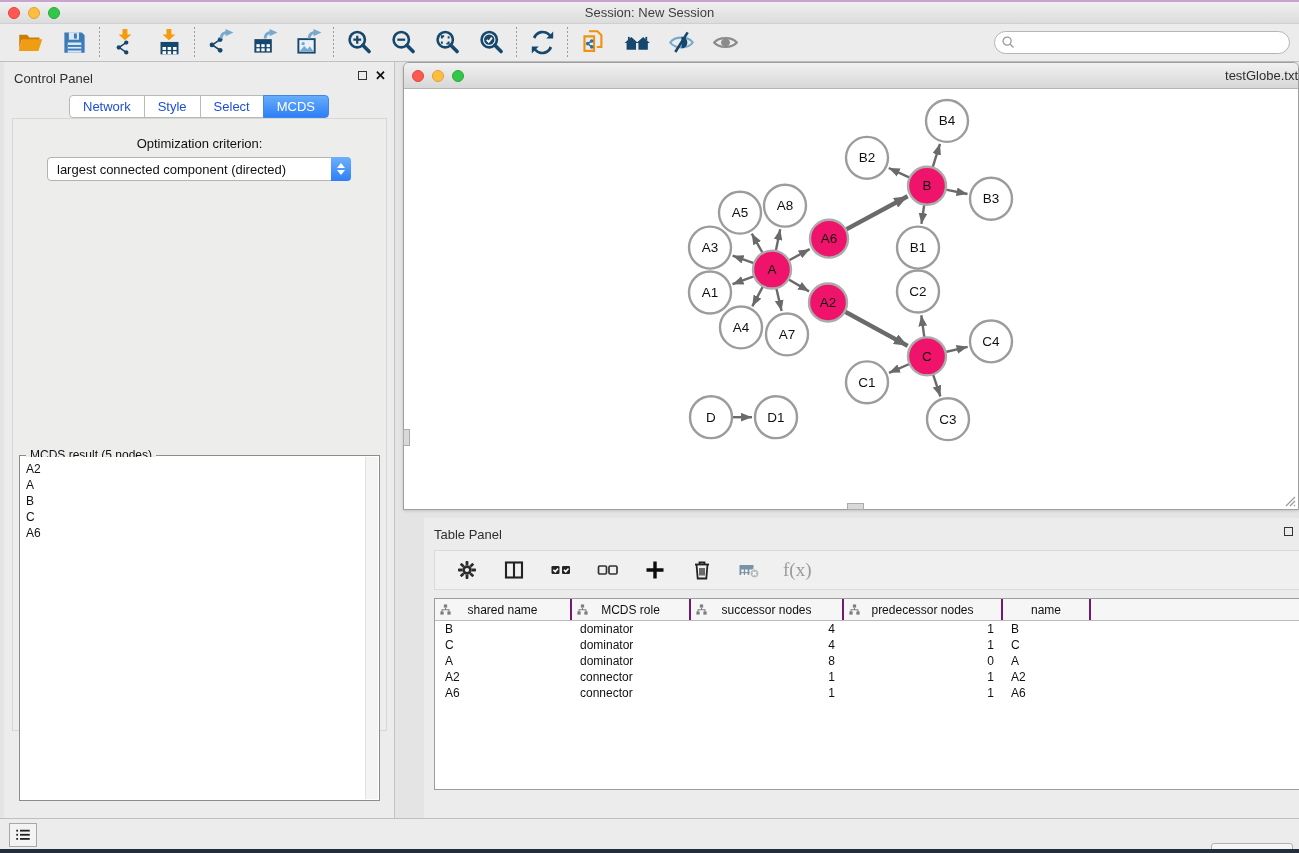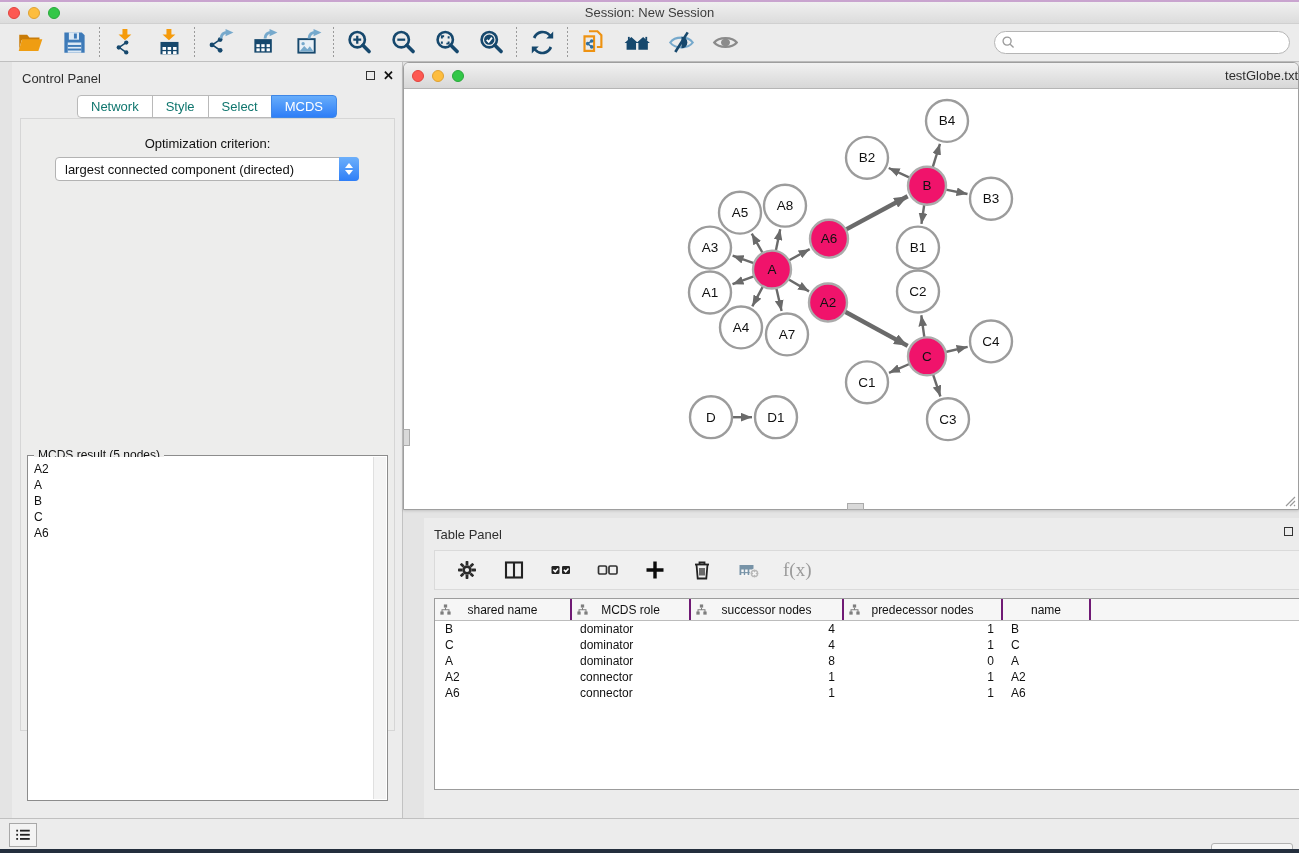--- a/index.html
+++ b/index.html
@@ -25,29 +25,29 @@
   .tb-btn { width:32px; height:32px; display:flex; align-items:center; justify-content:center; }
   .tb-btn svg { width:27px; height:27px; display:block; }
   .tb-sep { width:1px; height:32px; margin:0 9px;
     background-image:linear-gradient(#9a9a9a 40%, transparent 40%); background-size:1px 4px; }
   #search-wrap { position:absolute; right:9px; top:7px; width:296px; height:23px; }
   #search-input { width:100%; height:100%; border:1px solid #b5b5b5; border-radius:12px;
     background:#fff; padding-left:24px; font-size:12px; outline:none; }
   #search-wrap .mag { position:absolute; left:7px; top:4px; width:15px; height:15px; }
 
   
-  #control-panel { left:12px; top:62px; width:391px; height:756px; background:#ececec;
+  #control-panel { left:4px; top:62px; width:391px; height:756px; background:#ececec;
     border-right:1px solid #c2c2c2; }
   .panel-head { position:absolute; left:10px; top:9px; font-size:13px; color:#2e2e2e; }
   .panel-icons { position:absolute; right:8px; top:8px; display:flex; gap:8px; align-items:center; }
   .ic-float { width:9px; height:9px; border:1.5px solid #333; display:inline-block; }
   .ic-close { font-size:13px; font-weight:bold; color:#111; line-height:11px; }
 
   .seg { display:flex; }
-  .seg .tab { padding:3px 13px; font-size:13px; color:#0f766e; background:#fff;
+  .seg .tab { padding:3px 13px; font-size:13px; color:#1d4ed8; background:#fff;
     border:1px solid #b9b9b9; margin-left:-1px; white-space:nowrap; }
   .seg .tab:first-child { border-radius:4px 0 0 4px; margin-left:0; }
   .seg .tab:last-child { border-radius:0 4px 4px 0; }
   .seg .tab.active { background:linear-gradient(#67adfb,#2e7ef7); color:#fff; border-color:#3f87e6; }
   #cp-tabs { position:absolute; left:50%; transform:translateX(-50%); top:33px; z-index:2; }
 
   #cp-content { position:absolute; left:8px; top:56px; width:375px; height:613px;
     background:#ededec; border:1px solid #d6d6d6; }
   #opt-label { position:absolute; left:0; right:0; top:17px; text-align:center; font-size:13px; color:#111; }
   #criterion { position:absolute; left:34px; top:38px; width:304px; height:24px; background:#fff;

